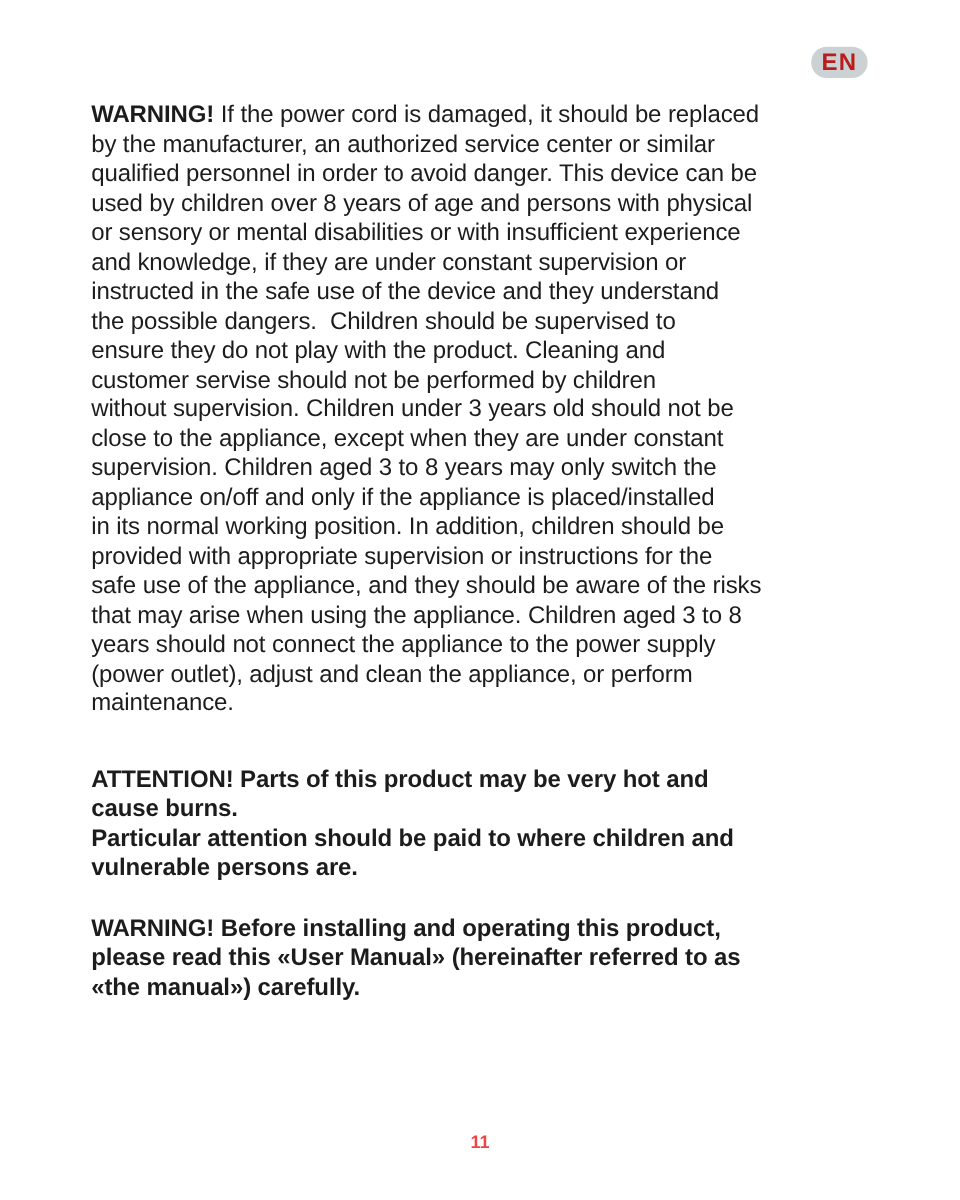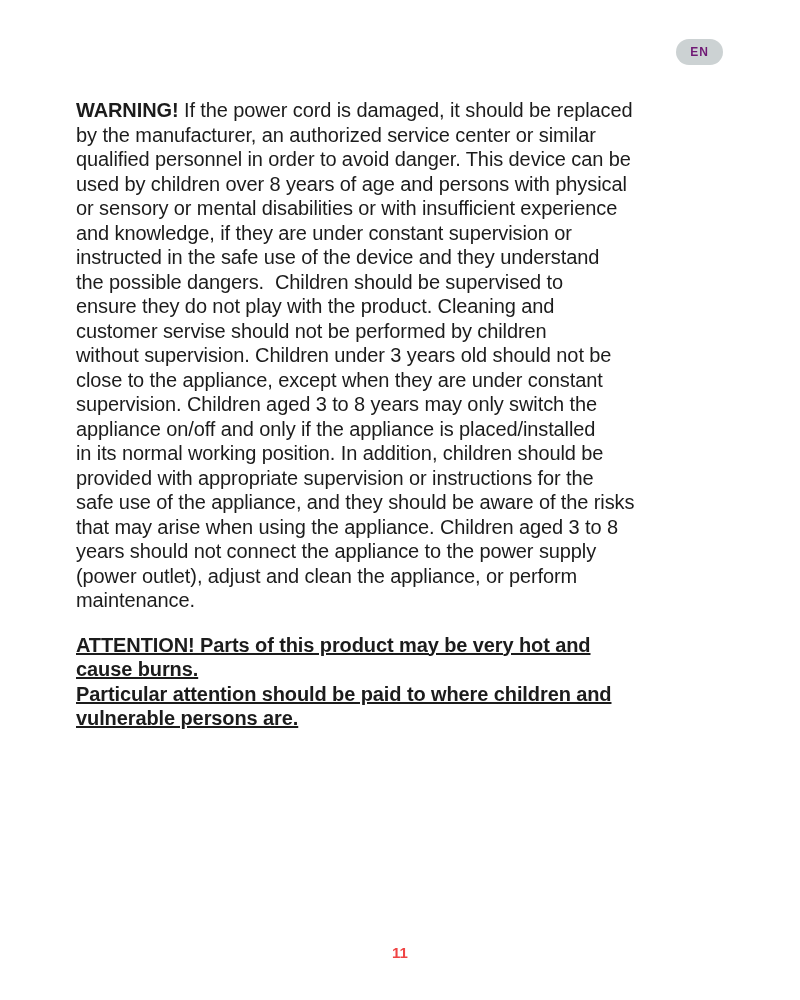--- a/index.html
+++ b/index.html
@@ -12,43 +12,43 @@
     overflow: hidden;
   }
   .lang-badge {
     position: absolute;
     left: 676px;
     top: 39px;
     width: 47px;
     height: 26px;
     background: #ccd2d3;
     border-radius: 13px;
-    color: #701a75;
-    font-size: 12px;
+    color: #b91c1c;
+    font-size: 20px;
     font-weight: 700;
     letter-spacing: 1px;
     display: flex;
     align-items: center;
     justify-content: center;
   }
   .content {
     position: absolute;
     left: 76px;
-    top: 98px;
+    top: 84px;
     width: 660px;
   }
   .para {
     font-size: 20px;
     line-height: 24.5px;
     white-space: pre;
     letter-spacing: -0.1px;
   }
   .para .lead { font-weight: 700; }
   .bold { font-weight: 700; }
-  .attention-block { margin-top: 20px; text-decoration: underline; }
+  .attention-block { margin-top: 39px; }
   .cover-warning {
     margin-top: 24px;
     display: flex;
     align-items: flex-start;
   }
   .cover-warning .icon-wrap {
     flex: 0 0 auto;
     width: 48px;
     height: 48px;
     margin: 2px 10px 0 2px;
@@ -95,16 +95,19 @@
 years should not connect the appliance to the power supply
 (power outlet), adjust and clean the appliance, or perform
 maintenance.</span></p>
 
   <p class="para bold attention-block">ATTENTION! Parts of this product may be very hot and
 cause burns.
 Particular attention should be paid to where children and
 vulnerable persons are.</p>
 
 
+  <p class="para bold manual-warning">WARNING! Before installing and operating this product,
+please read this «User Manual» (hereinafter referred to as
+«the manual») carefully.</p>
 
 </div>
 
 <div class="footer">11</div>
 
 </body></html>

